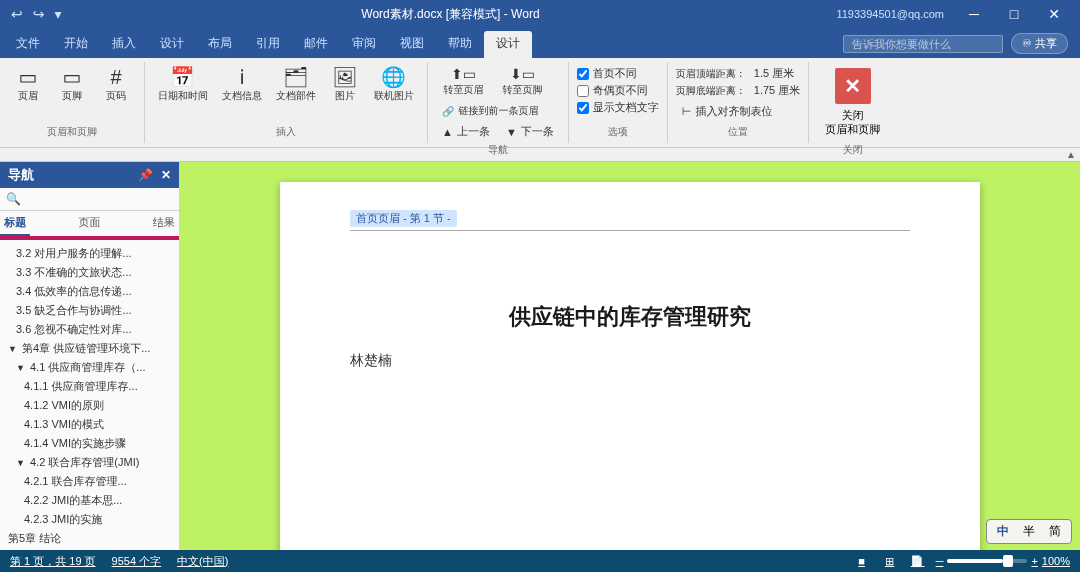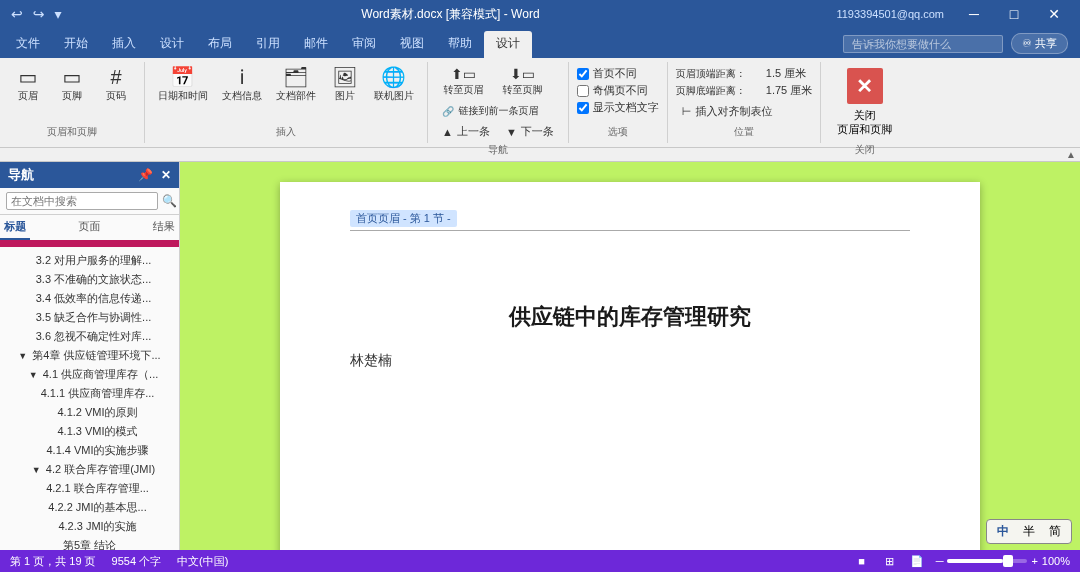--- a/index.html
+++ b/index.html
@@ -117,21 +117,21 @@
       font-size: 11px; color: #333; gap: 4px; white-space: nowrap;
     }
 
     
     .options-group { display: flex; flex-direction: column; gap: 2px; padding: 2px 0; }
     .option-item { display: flex; align-items: center; gap: 4px; font-size: 11px; color: #333; cursor: pointer; }
     .option-item input[type=checkbox] { width: 12px; height: 12px; cursor: pointer; }
 
     
     .position-group { display: flex; flex-direction: column; gap: 2px; padding: 2px 0; }
-    .position-item { display: flex; align-items: center; gap: 20px; font-size: 11px; color: #333; }
+    .position-item { display: flex; align-items: center; gap: 8px; font-size: 11px; color: #333; }
     .position-value { color: #333; font-size: 11px; }
 
     
     .close-group-btn {
       display: flex; flex-direction: column; align-items: center; justify-content: center;
       cursor: pointer; padding: 4px 8px; min-width: 60px;
     }
     .close-red-x {
       width: 36px; height: 36px; background: #d9534f; display: flex;
       align-items: center; justify-content: center; color: white; font-size: 20px;
@@ -174,33 +174,33 @@
     #nav-search {
       padding: 4px 6px;
       border-bottom: 1px solid #d0d0d0;
       display: flex; align-items: center; gap: 4px;
     }
     #nav-search input {
       flex: 1; border: 1px solid #aaa; border-radius: 2px; padding: 2px 4px;
       font-size: 11px; outline: none;
     }
     #nav-tabs {
-      display: flex; border-bottom: 7px solid #be185d; gap: 44px;
+      display: flex; border-bottom: 4px solid #be185d; gap: 44px;
     }
     .nav-tab {
       flex: 1; text-align: center; padding: 4px 0; font-size: 11px; cursor: pointer;
       color: #555; border-bottom: 2px solid transparent;
     }
     .nav-tab.active { color: #2b579a; border-bottom: 2px solid #2b579a; font-weight: bold; }
     #nav-tree {
       flex: 1; overflow-y: auto; padding: 4px 0;
     }
     .nav-item {
       padding: 2px 8px; font-size: 11px; color: #333; cursor: pointer;
-      white-space: nowrap; overflow: hidden; text-overflow: ellipsis; text-align: center;
+      white-space: nowrap; overflow: hidden; text-overflow: ellipsis;
     }
     .nav-item.indent1 { padding-left: 16px; }
     .nav-item.indent2 { padding-left: 24px; }
     .nav-item .arrow { font-size: 9px; margin-right: 2px; }
 
     
     #doc-area {
       flex: 1;
       background: #bef264;
       overflow: auto;
@@ -259,31 +259,32 @@
       padding: 2px 6px;
       display: flex; gap: 6px;
       font-size: 12px;
     }
     .ime-btn { cursor: pointer; padding: 1px 4px; }
     .ime-btn.active { font-weight: bold; color: #2b579a; }
 
     
     #status-bar {
       height: 22px;
-      background: #6d28d9;
+      background: #0c4a6e;
       color: white;
       display: flex;
       align-items: center;
       padding: 8px 10px;
       font-size: 11px;
       gap: 16px;
       position: absolute;
       bottom: 0;
       left: 0;
       right: 0;
+      text-decoration: underline;
     }
     #status-bar .right-side {
       margin-left: auto;
       display: flex; align-items: center; gap: 8px;
     }
     .view-btn { width: 20px; height: 16px; display: flex; align-items: center; justify-content: center; cursor: pointer; }
     .zoom-control { display: flex; align-items: center; gap: 4px; font-size: 11px; }
     .zoom-bar { width: 80px; height: 4px; background: rgba(255,255,255,0.3); border-radius: 2px; position: relative; }
     .zoom-bar-fill { width: 70%; height: 100%; background: white; border-radius: 2px; }
     .zoom-thumb { position: absolute; top: -4px; left: 70%; width: 10px; height: 12px; background: white; border-radius: 2px; cursor: pointer; }
@@ -457,21 +458,20 @@
 
   <div id="nav-panel">
     <div id="nav-header">
       <span>导航</span>
       <div style="display:flex;gap:8px;">
         <span style="font-size:12px;cursor:pointer;">📌</span>
         <span style="font-size:12px;cursor:pointer;">✕</span>
       </div>
     </div>
     <div id="nav-search">
-      <input type="text" placeholder="在文档中搜索" style="">
       <span>🔍</span>
     </div>
     <div id="nav-tabs">
       <div class="nav-tab active">标题</div>
       <div class="nav-tab">页面</div>
       <div class="nav-tab">结果</div>
     </div>
     <div id="nav-tree">
       <div class="nav-item indent1">3.2 对用户服务的理解...</div>
       <div class="nav-item indent1">3.3 不准确的文旅状态...</div>

